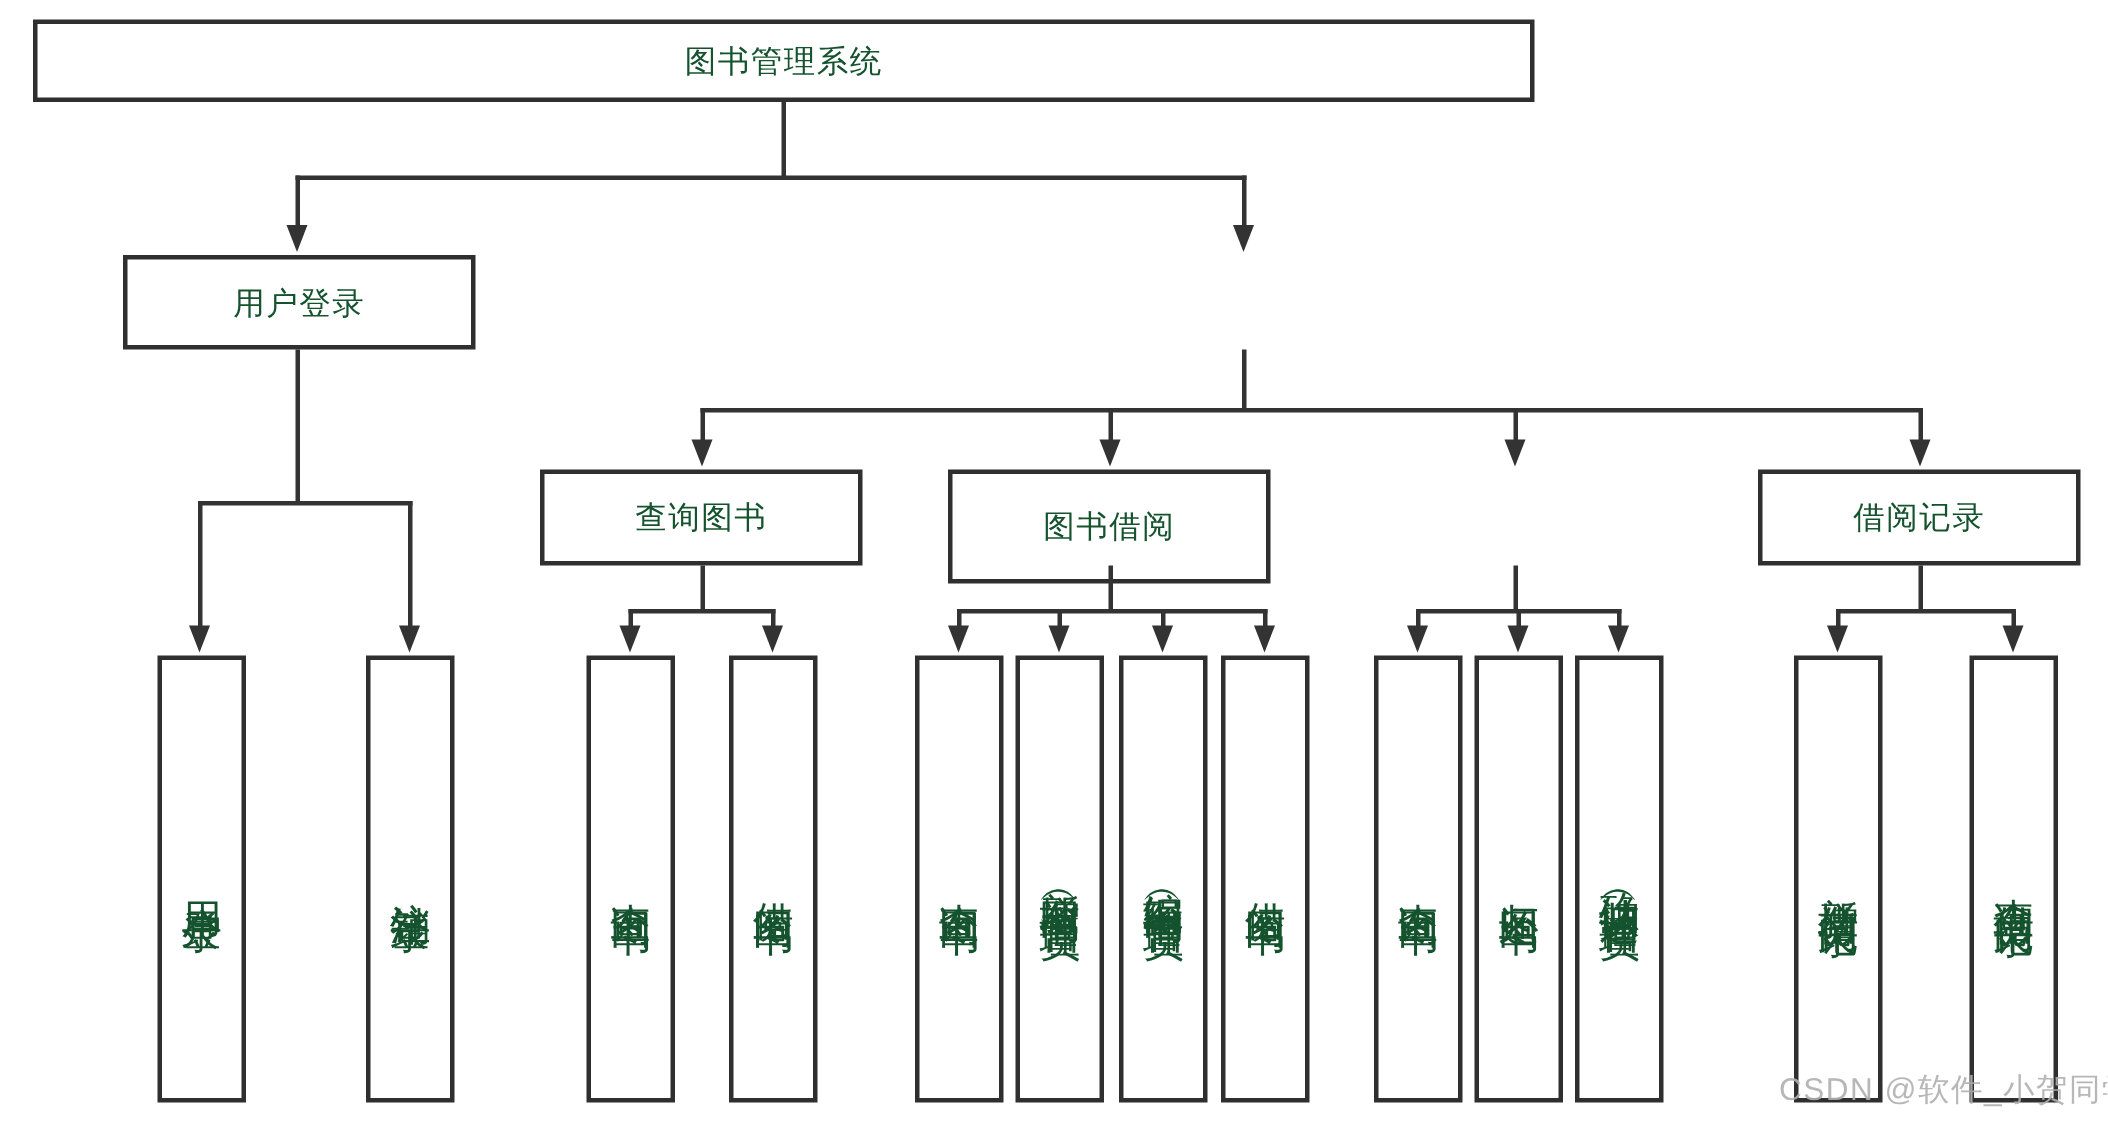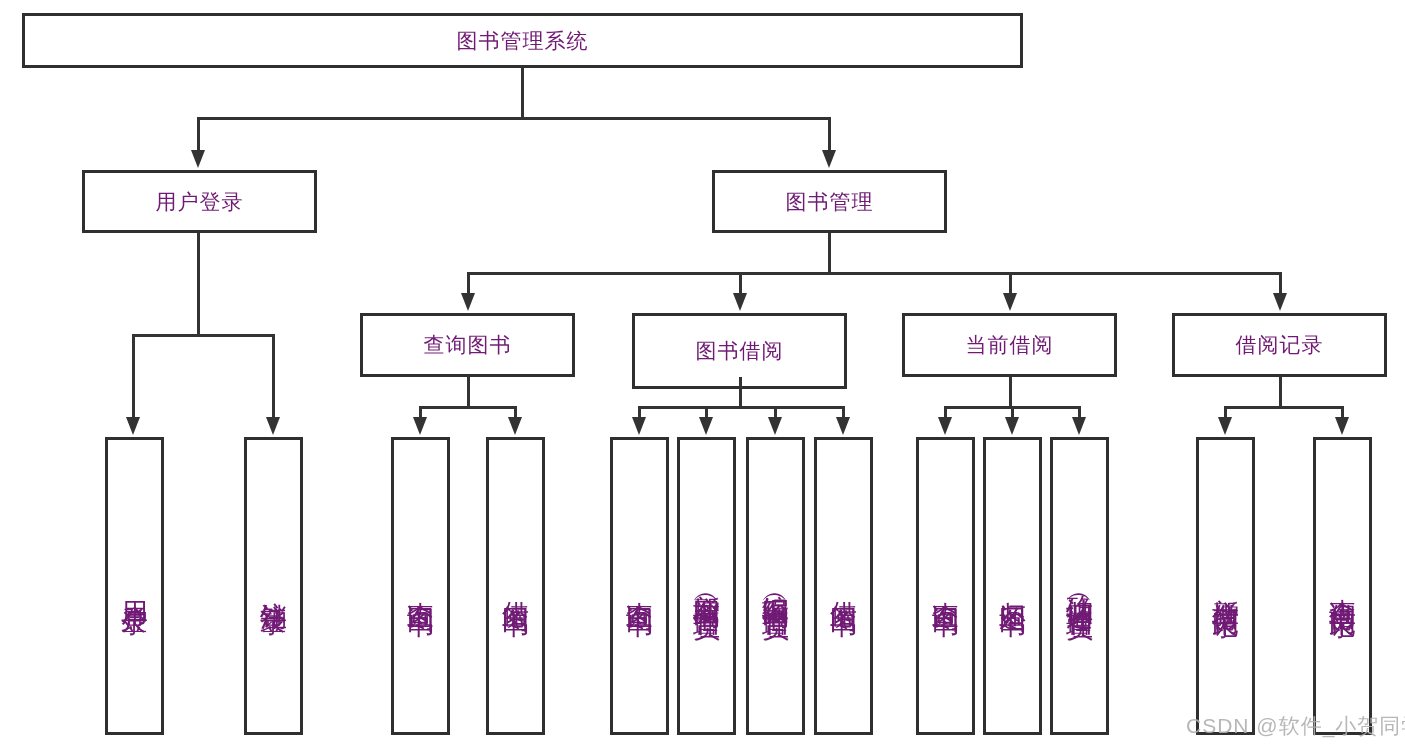--- a/index.html
+++ b/index.html
@@ -12,21 +12,21 @@
     overflow: hidden;
   }
   .node {
     position: absolute;
     box-sizing: border-box;
     border: 3px solid #2f2f2f;
     background: #ffffff;
     display: flex;
     align-items: center;
     justify-content: center;
-    color: #701a75;
+    color: #14532d;
   }
   .hnode {
     font-size: 21px;
     letter-spacing: 1px;
   }
   .leaf {
     top: 437px;
     width: 59px;
     height: 298px;
     writing-mode: vertical-rl;
@@ -60,25 +60,23 @@
   }
 </style>
 </head>
 <body>
 
 <div class="canvas">
 
   <div class="node hnode" style="left:22px;top:13px;width:1001px;height:55px;">图书管理系统</div>
 
   <div class="node hnode" style="left:82px;top:170px;width:235px;height:63px;">用户登录</div>
-  <div class="node hnode" style="left:712px;top:170px;width:235px;height:63px;">图书管理</div>
 
   <div class="node hnode" style="left:360px;top:313px;width:215px;height:64px;">查询图书</div>
   <div class="node hnode" style="left:632px;top:313px;width:215px;height:76px;">图书借阅</div>
-  <div class="node hnode" style="left:902px;top:313px;width:215px;height:64px;">当前借阅</div>
   <div class="node hnode" style="left:1172px;top:313px;width:215px;height:64px;">借阅记录</div>
 
   <div class="node leaf" style="left:104.5px;">用户登录</div>
   <div class="node leaf" style="left:243.5px;">注销登录</div>
   <div class="node leaf" style="left:390.5px;">查询图书</div>
   <div class="node leaf" style="left:485.5px;">借阅图书</div>
   <div class="node leaf" style="left:609.5px;">查询图书</div>
   <div class="node leaf" style="left:676.5px;">新增图书（管理员）</div>
   <div class="node leaf" style="left:745.5px;">编辑图书（管理员）</div>
   <div class="node leaf" style="left:813.5px;">借阅图书</div>

